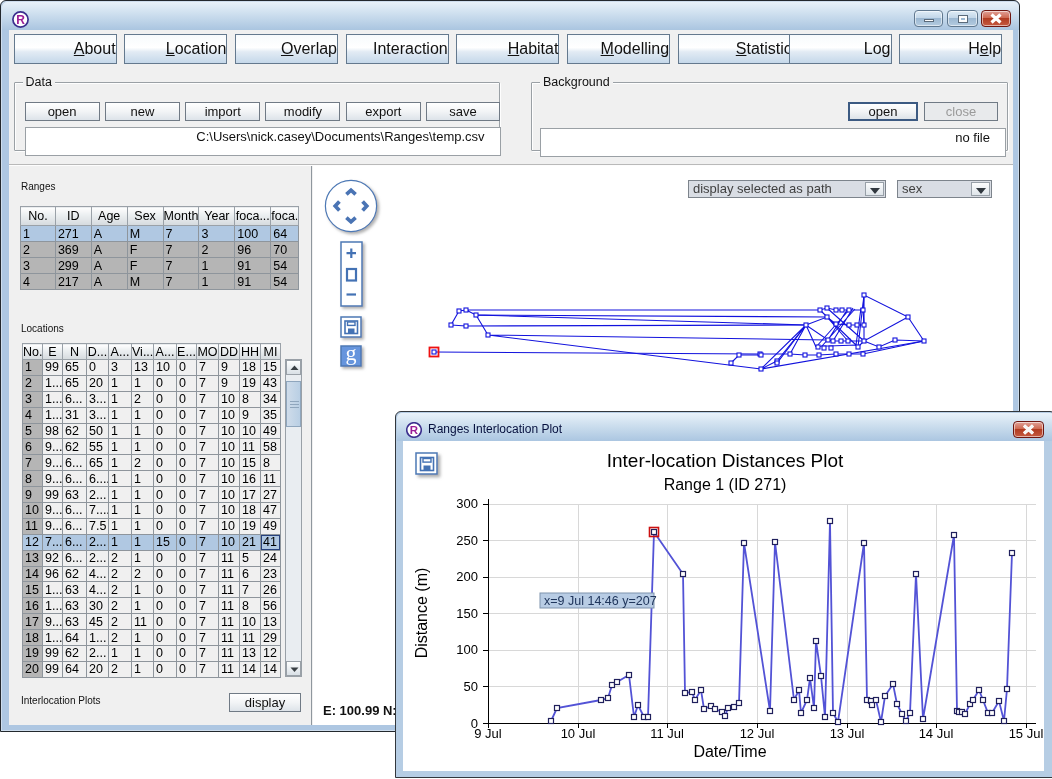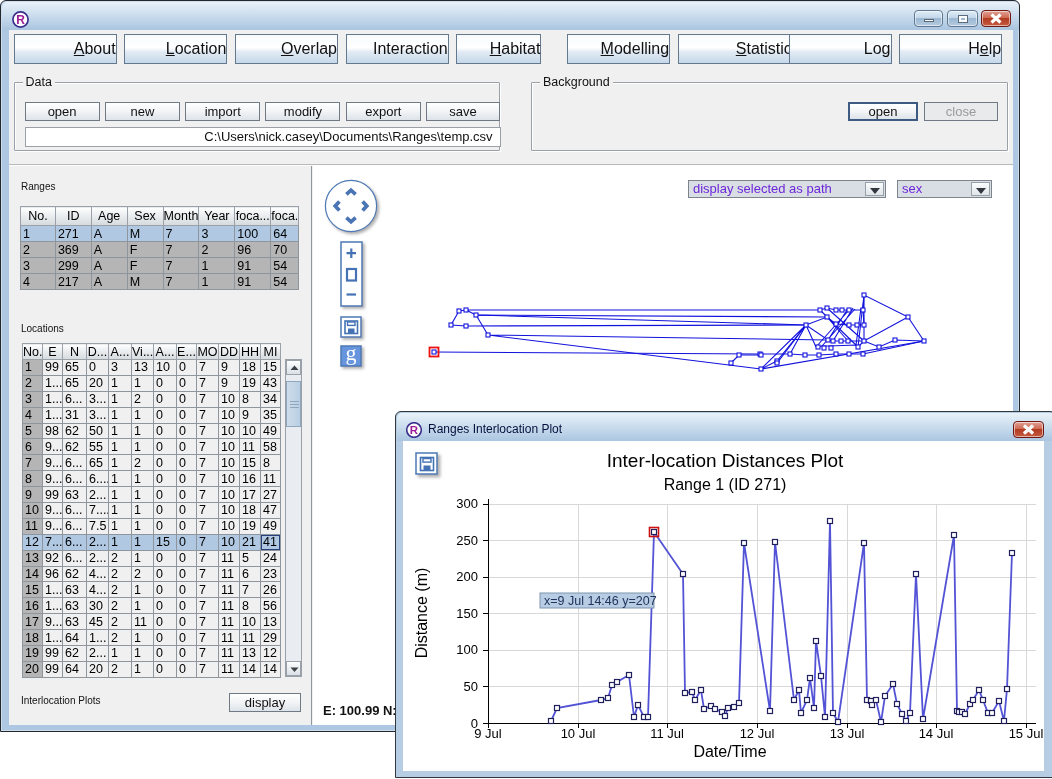--- a/index.html
+++ b/index.html
@@ -34,22 +34,22 @@
   .navbtn u { text-decoration:underline; }
 
   
   .gbox { position:absolute; border:1px solid #9aa0a5; border-radius:1px;
     box-shadow:1px 1px 0 rgba(255,255,255,0.9), 1px 1px 0 rgba(255,255,255,0.9) inset; }
   .gbox .glabel { position:absolute; top:-8px; left:8px; background:#f0f0f0; padding:0 3px;
     font-size:12.5px; color:#111; }
   .smbtn { position:absolute; height:19px; border:1px solid #707a85;
     background:linear-gradient(#ffffff 0%, #f2f4f6 50%, #dde3e9 100%);
     font-size:13px; color:#111; text-align:center; line-height:17px; }
-  .tfield { position:absolute; height:20px; background:#fff; border:1px solid #9aa0a5;
-    font-size:13px; color:#111; text-align:right; line-height:18px; padding-right:7px; }
+  .tfield { position:absolute; height:29px; background:#fff; border:1px solid #9aa0a5;
+    font-size:13px; color:#111; text-align:right; line-height:18px; padding-right:15px; }
 
   
   #leftpanel { position:absolute; left:0px; top:136px; width:303px; height:559px; overflow:hidden;
     background:#f0f0f0; border-right:1px solid #8f979e; }
   .seclabel { position:absolute; font-size:10px; color:#111; }
 
   table.jtab { border-collapse:collapse; table-layout:fixed; position:absolute; }
   table.jtab td, table.jtab th { border:1px solid #8e959c; font-weight:normal;
     font-size:12.5px; color:#000; overflow:hidden; white-space:nowrap; padding:0 1px 0 2px;
     text-align:left; }
@@ -64,21 +64,21 @@
   .sarrow { position:absolute; left:0; width:15px; height:15px;
     background:linear-gradient(#fdfefe, #d9e0e6); border:1px solid #9aa1a8; }
   .sthumb { position:absolute; left:0px; width:15px;
     background:linear-gradient(90deg,#cfdcea,#b9cfe4); border:1px solid #8fa6bd; }
 
   
   #mappanel { position:absolute; left:304px; top:136px; width:700px; height:559px;
     background:#ffffff; }
 
   .combo { position:absolute; height:18px; background:#d9dde4; border:1px solid #7d848c;
-    font-size:13px; line-height:16px; color:#6d28d9; padding-left:4px; }
+    font-size:13px; line-height:16px; color:#404040; padding-left:4px; }
   .combo .arr { position:absolute; right:1px; top:1px; width:19px; height:14px;
     background:linear-gradient(#fbfcfd,#dfe5ea); border:1px solid #98a0a8; }
   .combo .arr:after { content:""; position:absolute; left:4px; top:5px;
     border:5px solid transparent; border-top:6px solid #31383f; border-bottom:none; }
 
   
   #childwin { position:absolute; left:395px; top:411px; width:661px; height:367px;
     background:#b6cde4; border:1px solid #32373c; border-radius:6px 6px 0 0; }
   #childtitle { position:absolute; left:1px; top:1px; width:658px; height:28px;
     border-radius:5px 5px 0 0;
@@ -107,41 +107,42 @@
   <div id="btnclose" class="winbtn">
     <svg width="28" height="15" style="position:absolute;left:0;top:0;">
       <path d="M9.5 3.5 L18.5 11.5 M18.5 3.5 L9.5 11.5" stroke="#ffffff" stroke-width="3.2"></path>
     </svg>
   </div>
   <div id="maincontent">
     <div class="navbtn" style="left:4.6px;width:103px;"><u>A</u>bout</div>
     <div class="navbtn" style="left:115.3px;width:103px;"><u>L</u>ocation</div>
     <div class="navbtn" style="left:226px;width:103px;"><u>O</u>verlap</div>
     <div class="navbtn" style="left:336.7px;width:103px;">Interaction</div>
-    <div class="navbtn" style="left:447.4px;width:85px;"><u>H</u>abitat</div>
+    <div class="navbtn" style="left:447.4px;width:103px;"><u>H</u>abitat</div>
     <div class="navbtn" style="left:558.1px;width:103px;"><u>M</u>odelling</div>
     <div class="navbtn" style="left:668.8px;width:123px;"><u>S</u>tatistics</div>
     <div class="navbtn" style="left:779.5px;width:103px;">Lo<u>g</u></div>
     <div class="navbtn" style="left:890.2px;width:103px;">H<u>e</u>lp</div>
 
     <div class="gbox" style="left:4.6px;top:52px;width:486px;height:69px;">
       <span class="glabel">Data</span>
       <div class="smbtn" style="left:10px;top:19px;width:75px;">open</div>
       <div class="smbtn" style="left:90.3px;top:19px;width:75px;">new</div>
       <div class="smbtn" style="left:170.6px;top:19px;width:75px;">import</div>
       <div class="smbtn" style="left:250.9px;top:19px;width:75px;">modify</div>
       <div class="smbtn" style="left:331.2px;top:19px;width:75px;">export</div>
       <div class="smbtn" style="left:411.5px;top:19px;width:74px;">save</div>
       <div class="tfield" style="left:10px;top:44px;width:476px;">C:\Users\nick.casey\Documents\Ranges\temp.csv</div>
     </div>
 
     <div class="gbox" style="left:522px;top:52px;width:477px;height:69px;">
       <span class="glabel">Background</span>
       <div class="smbtn" style="left:316px;top:19px;width:70px;border:2px solid #3c5a82;line-height:15px;">open</div>
       <div class="smbtn" style="left:392px;top:19px;width:74px;color:#9a9a9a;background:#e8eaec;">close</div>
+      <div class="tfield" style="left:8px;top:45px;width:466px;">no file</div>
     </div>
 
     <div style="position:absolute;left:0;top:134px;width:1004px;height:2px;
       border-top:1px solid #b9b9b9;border-bottom:1px solid #fdfdfd;"></div>
 
     <div id="leftpanel">
       <div class="seclabel" style="left:12px;top:15px;">Ranges</div>
       <table class="jtab" id="rtab" style="left:11px;top:40px;width:279px;">
         <tbody>
             <tr style="height:19px;">

